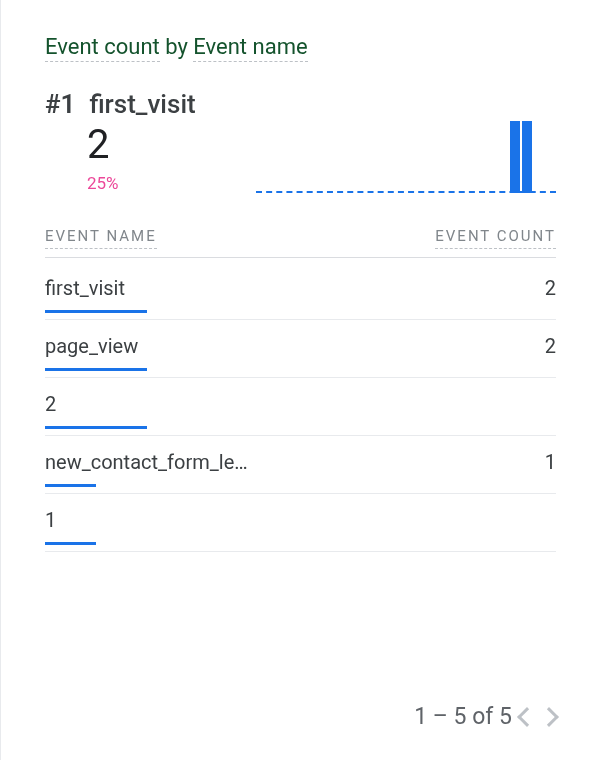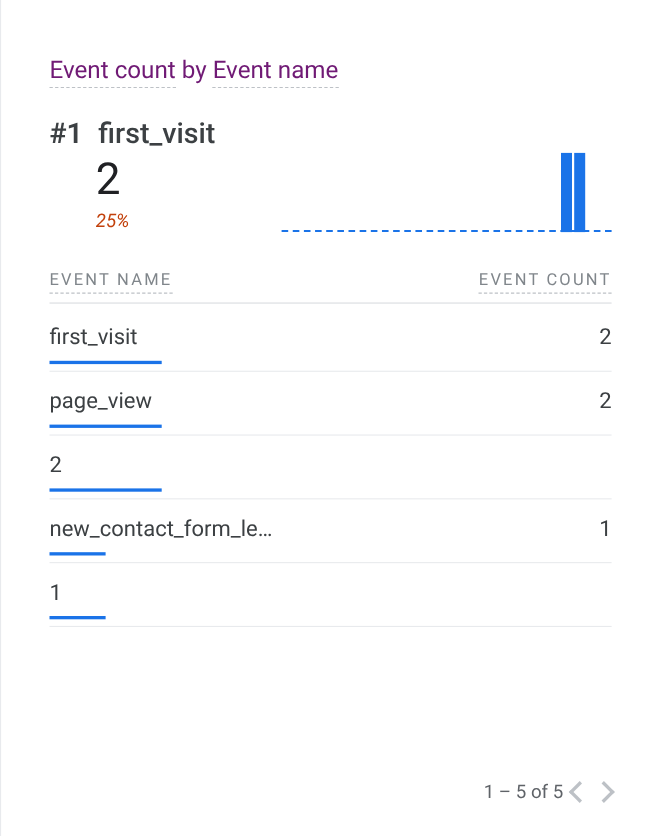--- a/index.html
+++ b/index.html
@@ -12,24 +12,23 @@
   }
   .card {
     width: 596px;
     height: 760px;
     border-left: 1px solid #e8eaed;
     padding: 34px 40px 24px 44px;
     position: relative;
   }
   .title-row {
     font-size: 22px;
-    color: #701a75;
+    color: #14532d;
     font-weight: 400;
     margin-bottom: 30px;
-    margin-top: 18px;
   }
   .title-row .metric,
   .title-row .dim {
     border-bottom: 1px dashed #bdc1c6;
     padding-bottom: 2px;
   }
   .hero {
     display: flex;
     align-items: flex-end;
     margin-bottom: 34px;
@@ -55,24 +54,23 @@
   }
   .hero-value {
     font-size: 40px;
     font-weight: 400;
     color: #202124;
     margin-left: 42px;
     line-height: 1;
   }
   .hero-pct {
     font-size: 17px;
-    color: #c2410c;
+    color: #ec4899;
     margin-left: 42px;
     margin-top: 8px;
-    font-style: italic;
   }
   .spark {
     width: 300px;
     height: 80px;
     position: relative;
   }
   .spark-baseline {
     position: absolute;
     left: 0; right: 0; bottom: 0;
     border-bottom: 2px dashed #1a73e8;
@@ -124,21 +122,21 @@
     background: #1a73e8;
     margin-top: 10px;
   }
   .pager {
     position: absolute;
     bottom: 30px;
     right: 40px;
     display: flex;
     align-items: center;
     gap: 8px;
-    font-size: 17px;
+    font-size: 23px;
     color: #5f6368;
   }
   .pager .chev {
     width: 14px;
     height: 14px;
     border-right: 3px solid #bdc1c6;
     border-bottom: 3px solid #bdc1c6;
   }
   .pager .chev.left  { transform: rotate(135deg); }
   .pager .chev.right { transform: rotate(-45deg); }

